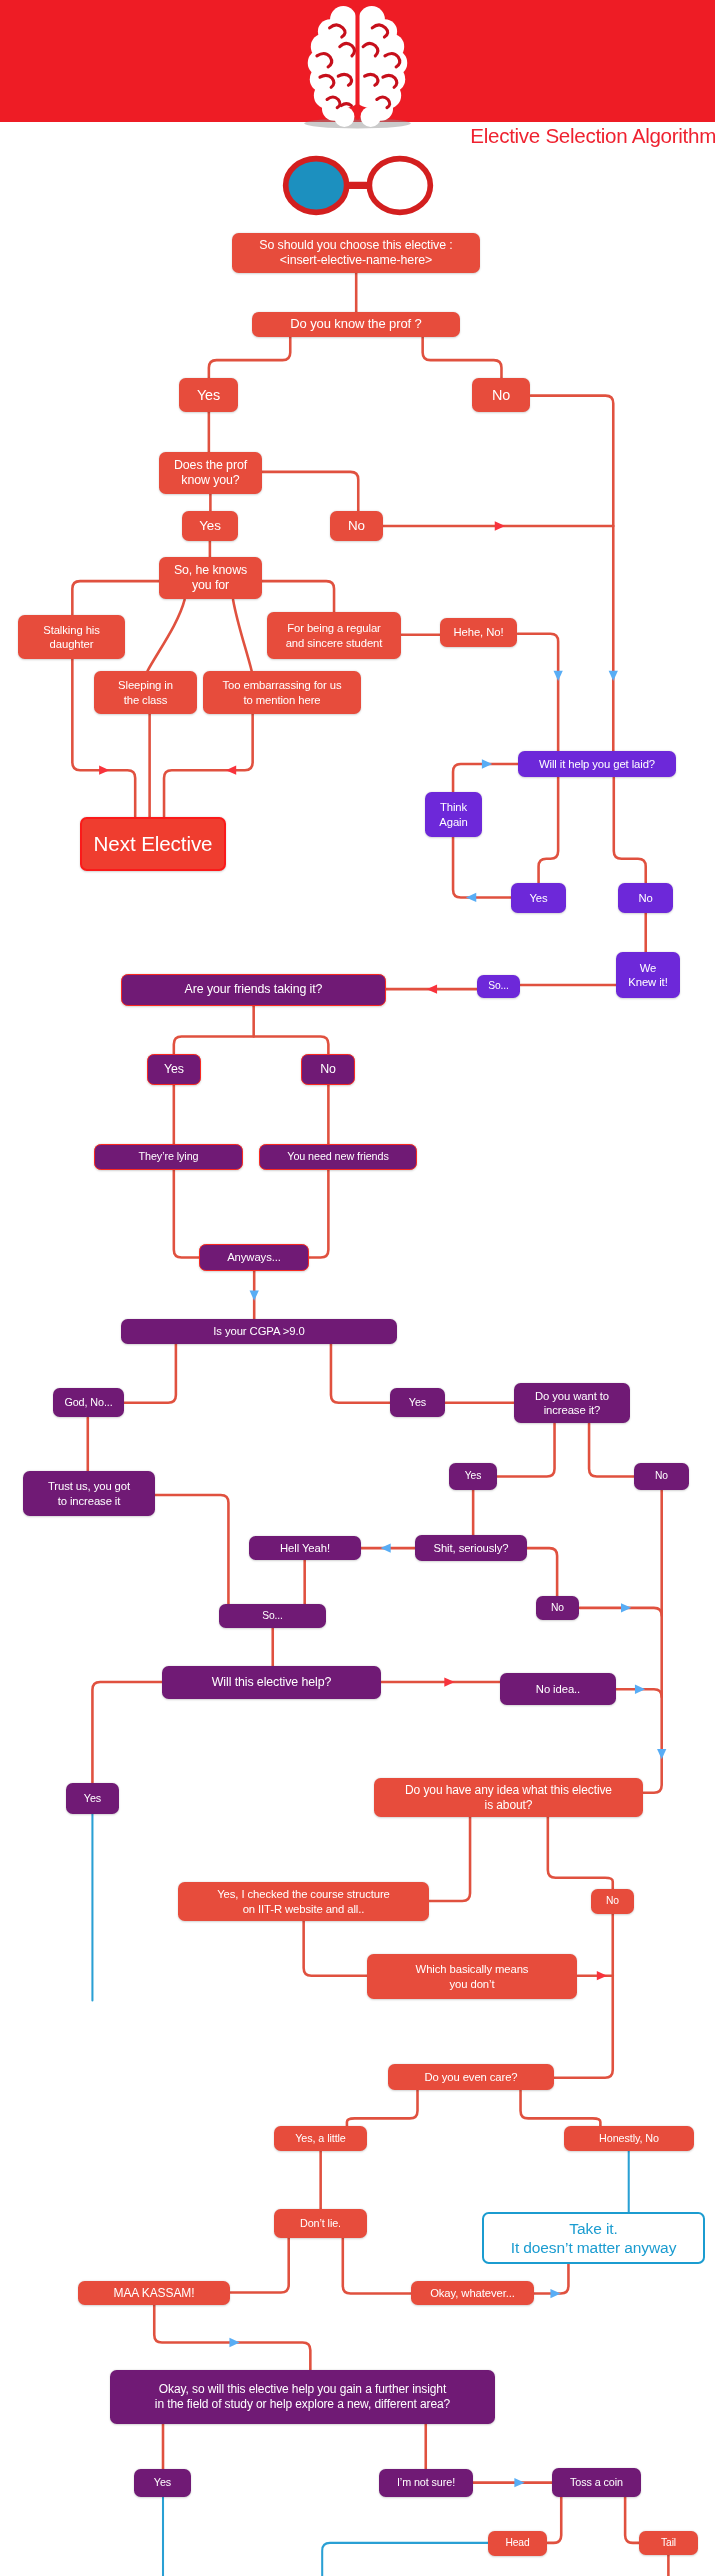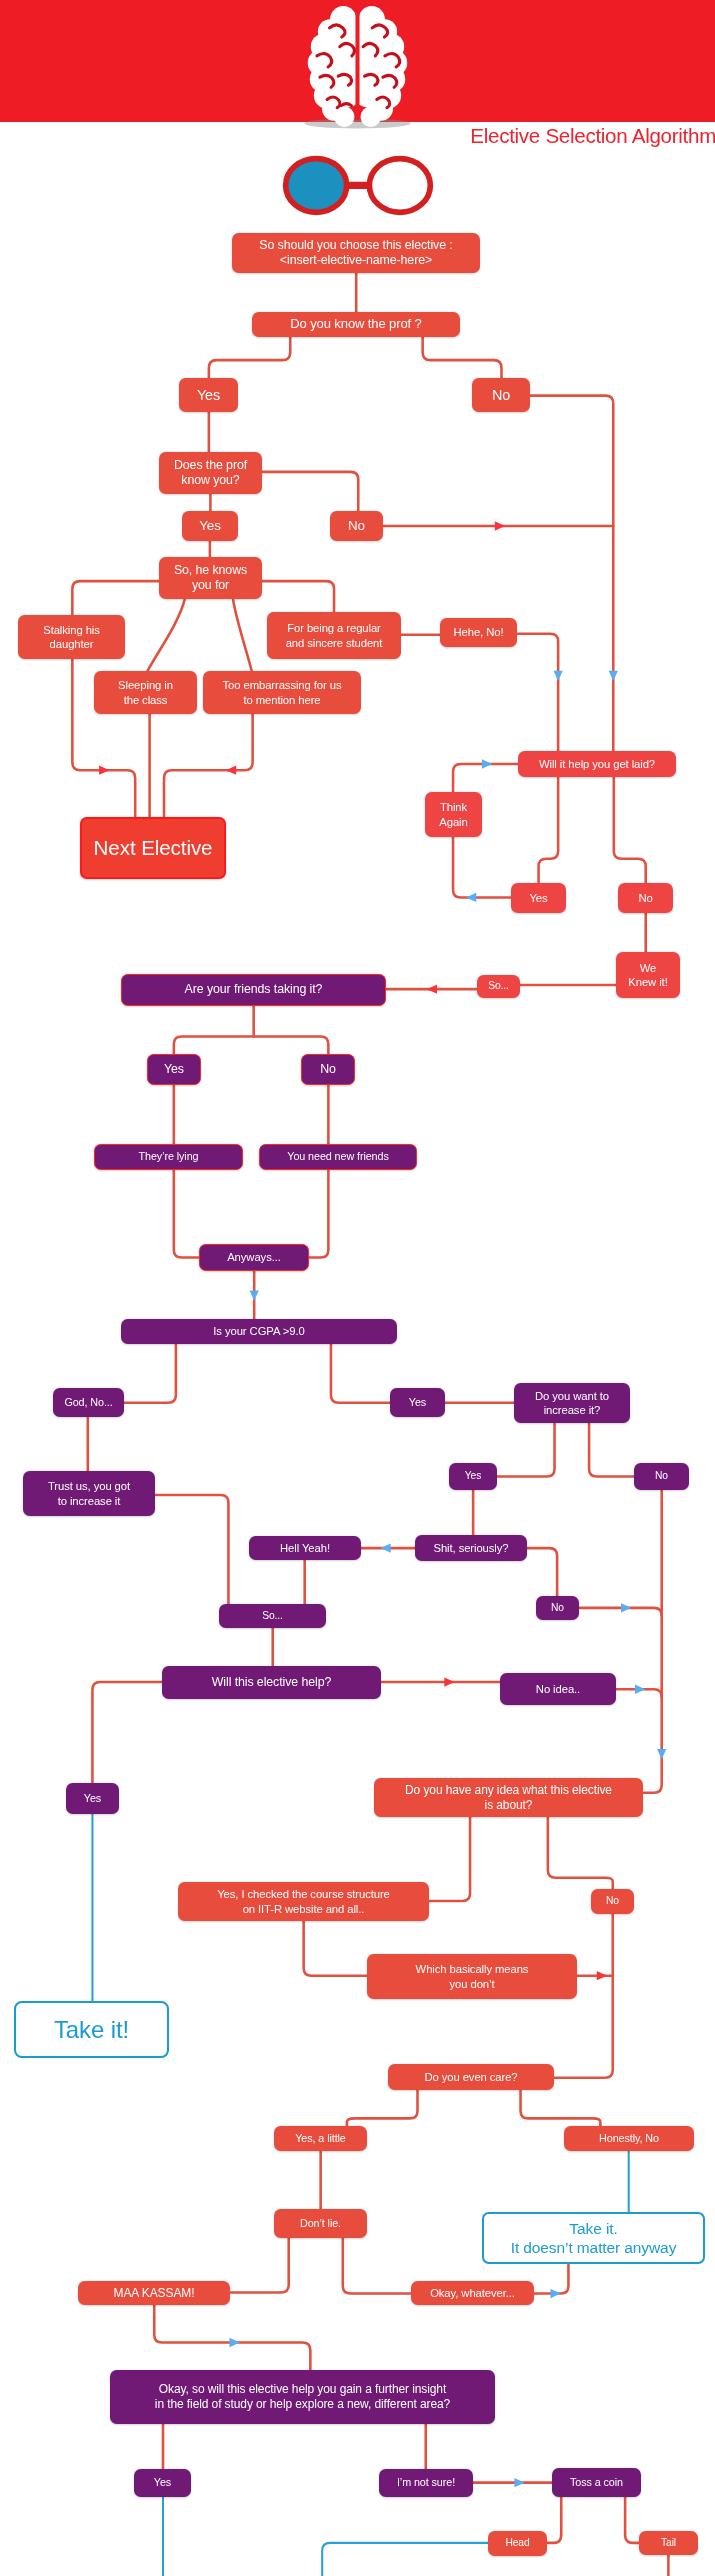--- a/index.html
+++ b/index.html
@@ -11,21 +11,21 @@
          font-size:20.6px;letter-spacing:-0.3px;color:#EF2230;}
   .glasses{position:absolute;left:281px;top:155px;width:154px;height:62px;}
   .flow{position:absolute;left:0;top:0;width:716px;height:2716px;}
   .node{position:absolute;display:flex;align-items:center;justify-content:center;
         text-align:center;color:#ffffff;border-radius:6.7px;white-space:pre-line;
         font-size:10.8px;line-height:1.25;box-sizing:border-box;letter-spacing:-0.1px;
         box-shadow:0 0.5px 2.1px rgba(0,0,0,0.18);}
   .salmon {background:#E74C3C;}
   .salmonb{background:#701a75;border:1.5px solid #F92A21;}
   .bright {background:#EF3D2F;border:2.1px solid #FB1A1A;}
-  .bluel  {background:#ef4444;}
+  .bluel  {background:#6d28d9;}
   .blued  {background:#701a75;}
   .outline{background:#ffffff;border:2.1px solid #1B9CD0;color:#1B9CD0;box-shadow:none;}
   .csvg path{fill:none;stroke:#E0513F;stroke-width:5;stroke-linecap:round;}
   .csvg path.blue{stroke:#2AA0D4;stroke-width:4;}
   .csvg polygon.ar{fill:#F8333C;}
   .csvg polygon.ab{fill:#58ADF5;}
 </style>
 </head>
 <body>
 
@@ -192,21 +192,21 @@
 you for</div>
     <div class="node salmon" style="left:18px;top:615px;width:107px;height:44px;font-size:11.3px">Stalking his
 daughter</div>
     <div class="node salmon" style="left:267px;top:612px;width:134px;height:47px;font-size:11.3px">For being a regular
 and sincere student</div>
     <div class="node salmon" style="left:440px;top:618px;width:77px;height:29px;font-size:11.3px">Hehe, No!</div>
     <div class="node salmon" style="left:94px;top:671px;width:103px;height:43px;font-size:11.3px">Sleeping in
 the class</div>
     <div class="node salmon" style="left:203px;top:671px;width:158px;height:43px;font-size:11.3px">Too embarrassing for us
 to mention here</div>
-    <div class="node bright" style="left:80px;top:817px;width:146px;height:62px;font-size:20.6px">Next Elective</div>
+    <div class="node bright" style="left:80px;top:817px;width:146px;height:54px;font-size:20.6px">Next Elective</div>
     <div class="node bluel" style="left:518px;top:751px;width:158px;height:26px;font-size:11.3px">Will it help you get laid?</div>
     <div class="node bluel" style="left:425px;top:792px;width:57px;height:45px;font-size:11.3px">Think
 Again</div>
     <div class="node bluel" style="left:511px;top:883px;width:55px;height:30px;font-size:11.3px">Yes</div>
     <div class="node bluel" style="left:618px;top:883px;width:55px;height:30px;font-size:11.3px">No</div>
     <div class="node bluel" style="left:616px;top:952px;width:64px;height:46px;font-size:11.3px">We
 Knew it!</div>
     <div class="node bluel" style="left:477px;top:975px;width:43px;height:23px;font-size:10.3px">So...</div>
     <div class="node salmonb" style="left:121px;top:974px;width:265px;height:32px;font-size:12.4px">Are your friends taking it?</div>
     <div class="node salmonb" style="left:147px;top:1054px;width:54px;height:31px;font-size:12.4px">Yes</div>
@@ -230,21 +230,20 @@
     <div class="node blued" style="left:162px;top:1666px;width:219px;height:33px;font-size:12.4px">Will this elective help?</div>
     <div class="node blued" style="left:500px;top:1673px;width:116px;height:32px;font-size:11.3px">No idea..</div>
     <div class="node salmon" style="left:374px;top:1778px;width:269px;height:39px;font-size:12px">Do you have any idea what this elective
 is about?</div>
     <div class="node blued" style="left:66px;top:1783px;width:53px;height:31px;font-size:10.8px">Yes</div>
     <div class="node salmon" style="left:178px;top:1882px;width:251px;height:39px;font-size:11.3px">Yes, I checked the course structure
 on IIT-R website and all..</div>
     <div class="node salmon" style="left:591px;top:1889px;width:43px;height:25px;font-size:10.3px">No</div>
     <div class="node salmon" style="left:367px;top:1954px;width:210px;height:45px;font-size:11.3px">Which basically means
 you don’t</div>
-    <div class="node outline" style="left:14px;top:2001px;width:155px;height:57px;font-size:24px;border-radius:7.7px">Take it!</div>
     <div class="node salmon" style="left:388px;top:2064px;width:166px;height:26px;font-size:11.3px">Do you even care?</div>
     <div class="node salmon" style="left:274px;top:2126px;width:93px;height:25px;font-size:10.8px">Yes, a little</div>
     <div class="node salmon" style="left:564px;top:2126px;width:130px;height:25px;font-size:10.8px">Honestly, No</div>
     <div class="node salmon" style="left:274px;top:2209px;width:93px;height:29px;font-size:10.8px">Don’t lie.</div>
     <div class="node outline" style="left:482px;top:2212px;width:223px;height:52px;font-size:15.5px">Take it.
 It doesn’t matter anyway</div>
     <div class="node salmon" style="left:78px;top:2281px;width:152px;height:24px;font-size:12px">MAA KASSAM!</div>
     <div class="node salmon" style="left:411px;top:2281px;width:123px;height:24px;font-size:11.3px">Okay, whatever...</div>
     <div class="node blued" style="left:110px;top:2370px;width:385px;height:54px;font-size:12px">Okay, so will this elective help you gain a further insight
 in the field of study or help explore a new,  different area?</div>

